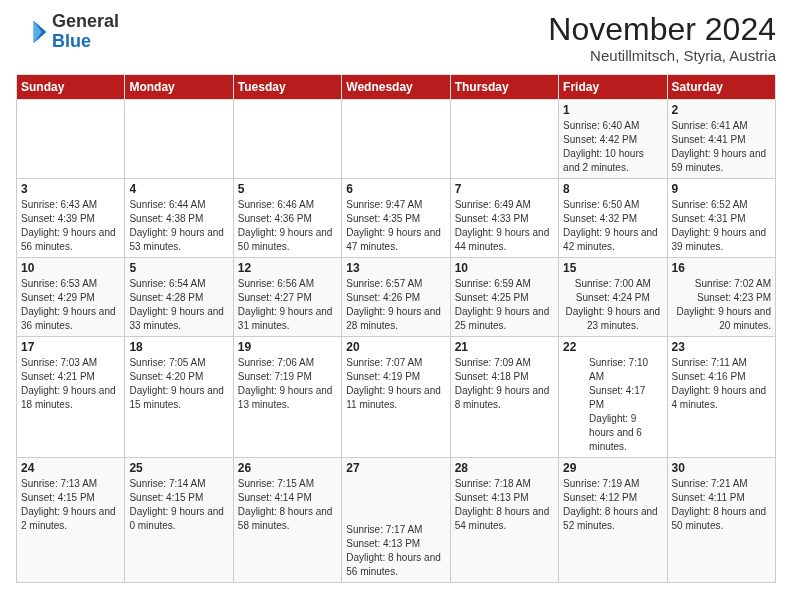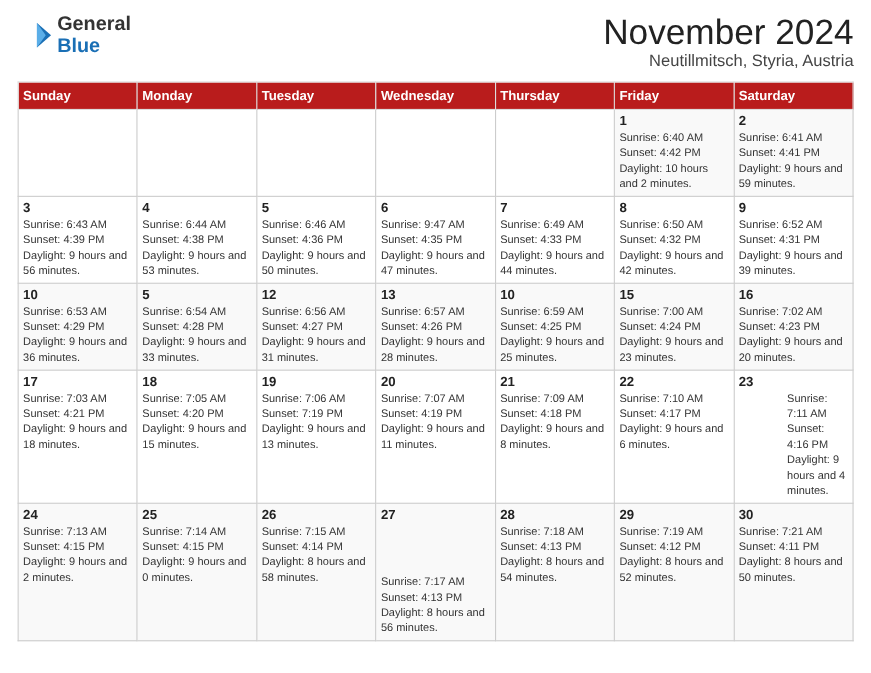--- a/index.html
+++ b/index.html
@@ -214,27 +214,27 @@
 Daylight: 9 hours and 28 minutes.</div>
           </td>
           <td>
             <span class="day-num">10</span>
             <div class="day-info" style="white-space: pre-line;">Sunrise: 6:59 AM
 Sunset: 4:25 PM
 Daylight: 9 hours and 25 minutes.</div>
           </td>
           <td>
             <span class="day-num">15</span>
-            <div class="day-info" style="white-space: pre-line;">Sunrise: 7:00 AM
+            <div class="day-info" style="white-space: pre-line; text-align: center;">Sunrise: 7:00 AM
 Sunset: 4:24 PM
 Daylight: 9 hours and 23 minutes.</div>
           </td>
           <td>
             <span class="day-num">16</span>
-            <div class="day-info" style="white-space: pre-line;">Sunrise: 7:02 AM
+            <div class="day-info" style="white-space: pre-line; text-align: right;">Sunrise: 7:02 AM
 Sunset: 4:23 PM
 Daylight: 9 hours and 20 minutes.</div>
           </td>
         </tr>
         <tr>
           <td>
             <span class="day-num">17</span>
             <div class="day-info" style="white-space: pre-line;">Sunrise: 7:03 AM
 Sunset: 4:21 PM
 Daylight: 9 hours and 18 minutes.</div>
@@ -258,27 +258,27 @@
 Daylight: 9 hours and 11 minutes.</div>
           </td>
           <td>
             <span class="day-num">21</span>
             <div class="day-info" style="white-space: pre-line;">Sunrise: 7:09 AM
 Sunset: 4:18 PM
 Daylight: 9 hours and 8 minutes.</div>
           </td>
           <td>
             <span class="day-num">22</span>
-            <div class="day-info" style="white-space: pre-line;">Sunrise: 7:10 AM
+            <div class="day-info" style="white-space: pre-line; margin-left: 26px;">Sunrise: 7:10 AM
 Sunset: 4:17 PM
 Daylight: 9 hours and 6 minutes.</div>
           </td>
           <td>
             <span class="day-num">23</span>
-            <div class="day-info" style="white-space: pre-line; margin-left: 44px;">Sunrise: 7:11 AM
+            <div class="day-info" style="white-space: pre-line;">Sunrise: 7:11 AM
 Sunset: 4:16 PM
 Daylight: 9 hours and 4 minutes.</div>
           </td>
         </tr>
         <tr>
           <td>
             <span class="day-num">24</span>
             <div class="day-info" style="white-space: pre-line;">Sunrise: 7:13 AM
 Sunset: 4:15 PM
 Daylight: 9 hours and 2 minutes.</div>

